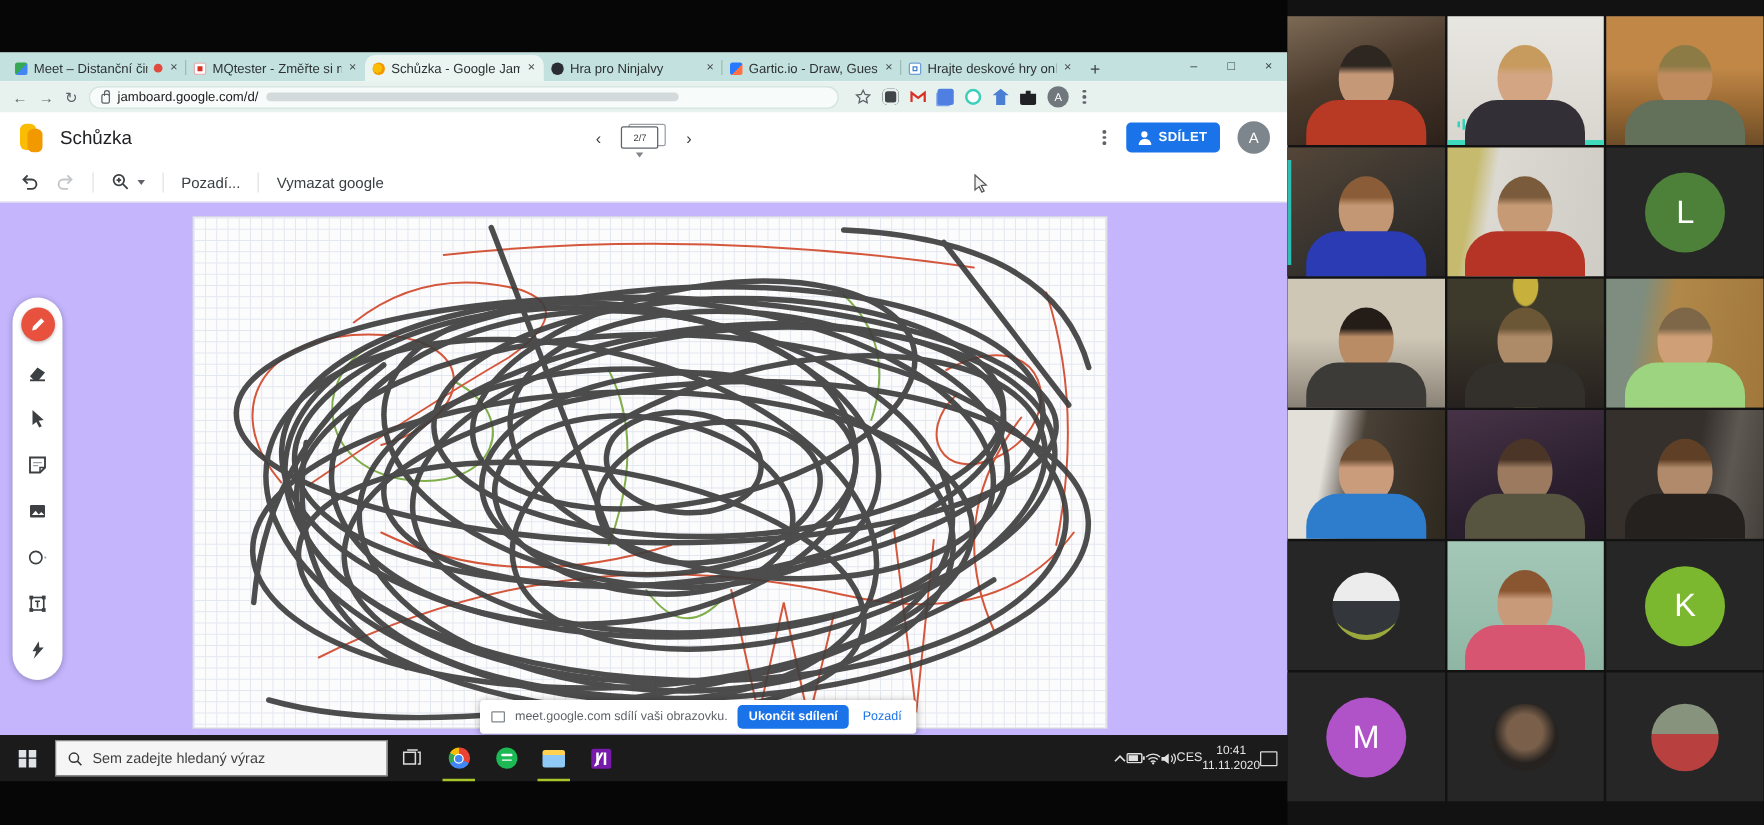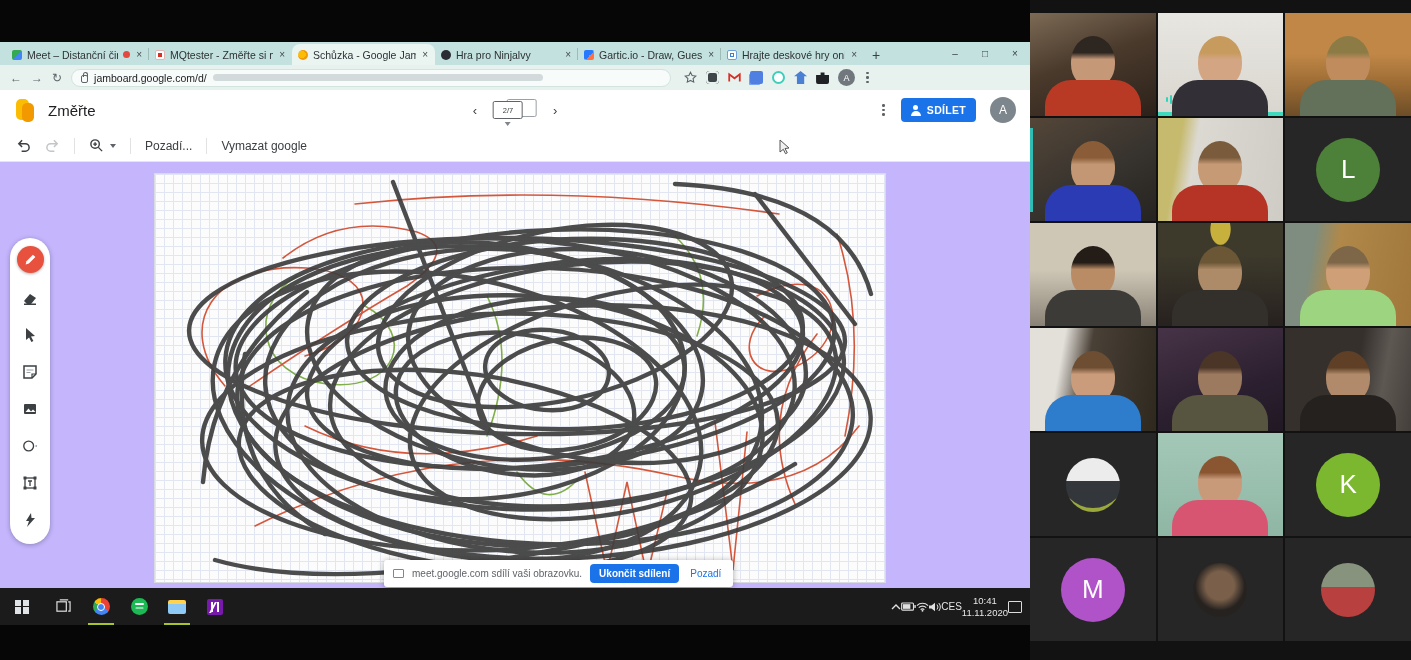--- a/index.html
+++ b/index.html
@@ -52,21 +52,21 @@
   .chrome-avatar { width:17px; height:17px; border-radius:50%; background:#70787d; color:#fff; font-size:9px; display:flex; align-items:center; justify-content:center; }
   .kebab { display:flex; flex-direction:column; gap:2px; padding:0 2px; }
   .kebab i { width:2.5px; height:2.5px; border-radius:50%; background:#5f6368; }
 
   
   .jamhead { height:40px; background:#fff; display:flex; align-items:center; padding:0 14px; position:relative; }
   .jam-logo { width:22px; height:24px; flex:none; }
   .jam-title { font-size:15px; color:#202124; margin-left:12px; }
   .pager { position:absolute; left:50%; top:50%; transform:translate(-50%,-50%); display:flex; align-items:center; gap:16px; }
   .pg-arrow { font-size:13px; color:#3c4043; }
-  .frames { position:relative; width:44px; height:22px; }
+  .frames { position:relative; width:36px; height:22px; }
   .frames .f2 { position:absolute; right:0; top:0; width:30px; height:18px; border:1.5px solid #9aa0a6; border-radius:2px; background:#fff; }
   .frames .f1 { position:absolute; left:0; bottom:2px; width:30px; height:18px; border:1.5px solid #5f6368; border-radius:2px; background:#fff; display:flex; align-items:center; justify-content:center; font-size:7.5px; color:#3c4043; }
   .frames .caret { position:absolute; left:12px; bottom:-5px; width:0; height:0; border-left:3px solid transparent; border-right:3px solid transparent; border-top:4px solid #80868b; }
   .jam-right { margin-left:auto; display:flex; align-items:center; gap:14px; }
   .share-btn { height:24px; background:#1a73e8; color:#fff; border-radius:4px; display:flex; align-items:center; gap:6px; padding:0 10px; font-size:10.5px; font-weight:bold; letter-spacing:.3px; }
   .share-person { width:10px; height:10px; position:relative; }
   .share-person::before { content:""; position:absolute; left:2.5px; top:0; width:5px; height:5px; border-radius:50%; background:#fff; }
   .share-person::after { content:""; position:absolute; left:0; bottom:-1px; width:10px; height:5px; border-radius:5px 5px 0 0; background:#fff; }
   .jam-avatar { width:26px; height:26px; border-radius:50%; background:#7d868c; color:#fff; font-size:12px; display:flex; align-items:center; justify-content:center; }
 
@@ -240,21 +240,21 @@
             <i></i>
           </span>
       </div>
     </div>
 
     <div class="jamhead">
       <svg class="jam-logo" viewBox="0 0 22 24">
         <rect x="2" y="1" width="13" height="21" rx="5" fill="#fbbc04"></rect>
         <rect x="8" y="5" width="12" height="19" rx="5" fill="#f29900"></rect>
       </svg>
-      <span class="jam-title">Změřte</span>
+      <span class="jam-title">Schůzka</span>
       <div class="pager">
         <span class="pg-arrow">‹</span>
         <div class="frames">
           <span class="f2"></span>
           <span class="f1">2/7</span>
           <span class="caret"></span>
         </div>
         <span class="pg-arrow">›</span>
       </div>
       <div class="jam-right">
@@ -414,20 +414,27 @@
 
   <div class="taskbar">
     <div class="start">
       <span class="winlogo">
           <i></i>
           <i></i>
           <i></i>
           <i></i>
         </span>
     </div>
+    <div class="tb-search">
+      <svg width="12" height="12" viewBox="0 0 14 14">
+          <circle cx="6" cy="6" r="4.3" fill="none" stroke="#333" stroke-width="1.4"></circle>
+          <path d="M9.2 9.2L13 13" stroke="#333" stroke-width="1.4"></path>
+        </svg>
+      <input type="text" placeholder="Sem zadejte hledaný výraz" style="">
+    </div>
     <div class="tb-ic">
       <svg width="15" height="15" viewBox="0 0 16 16">
           <rect x="1" y="3" width="10" height="10" fill="none" stroke="#ddd" stroke-width="1.3"></rect>
           <path d="M13 3h2v10h-2M4 1h9" stroke="#ddd" stroke-width="1.3" fill="none"></path>
         </svg>
     </div>
     <div class="tb-ic active">
         <span class="appdot chrome-ic"></span>
       </div>
     <div class="tb-ic">

